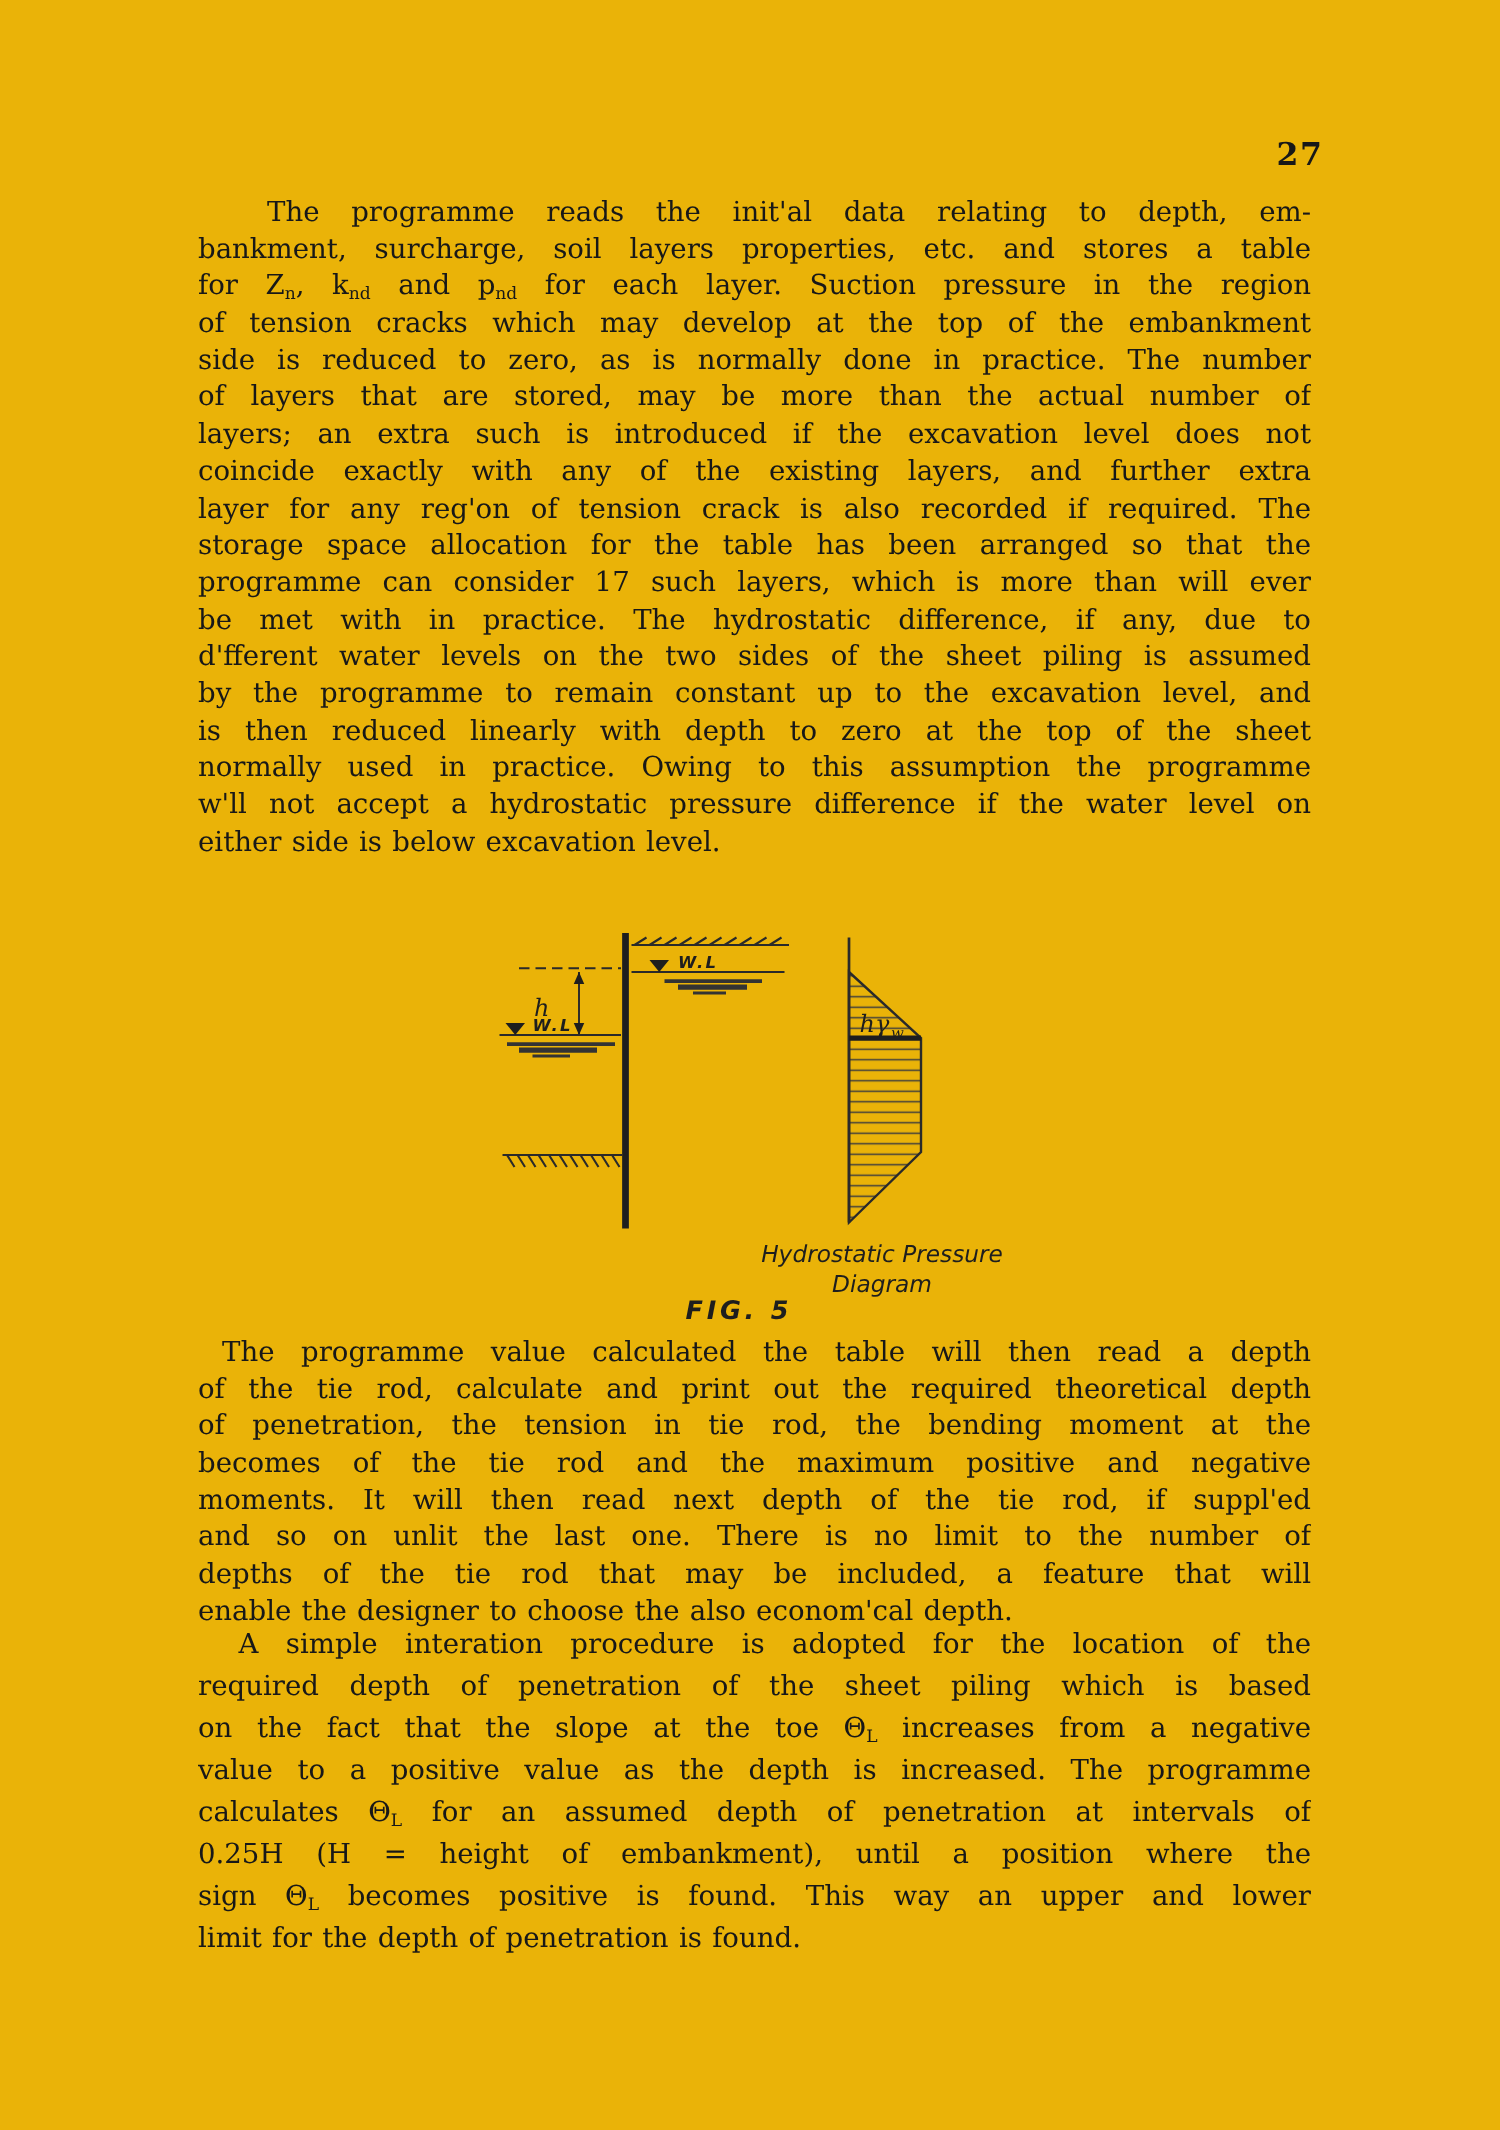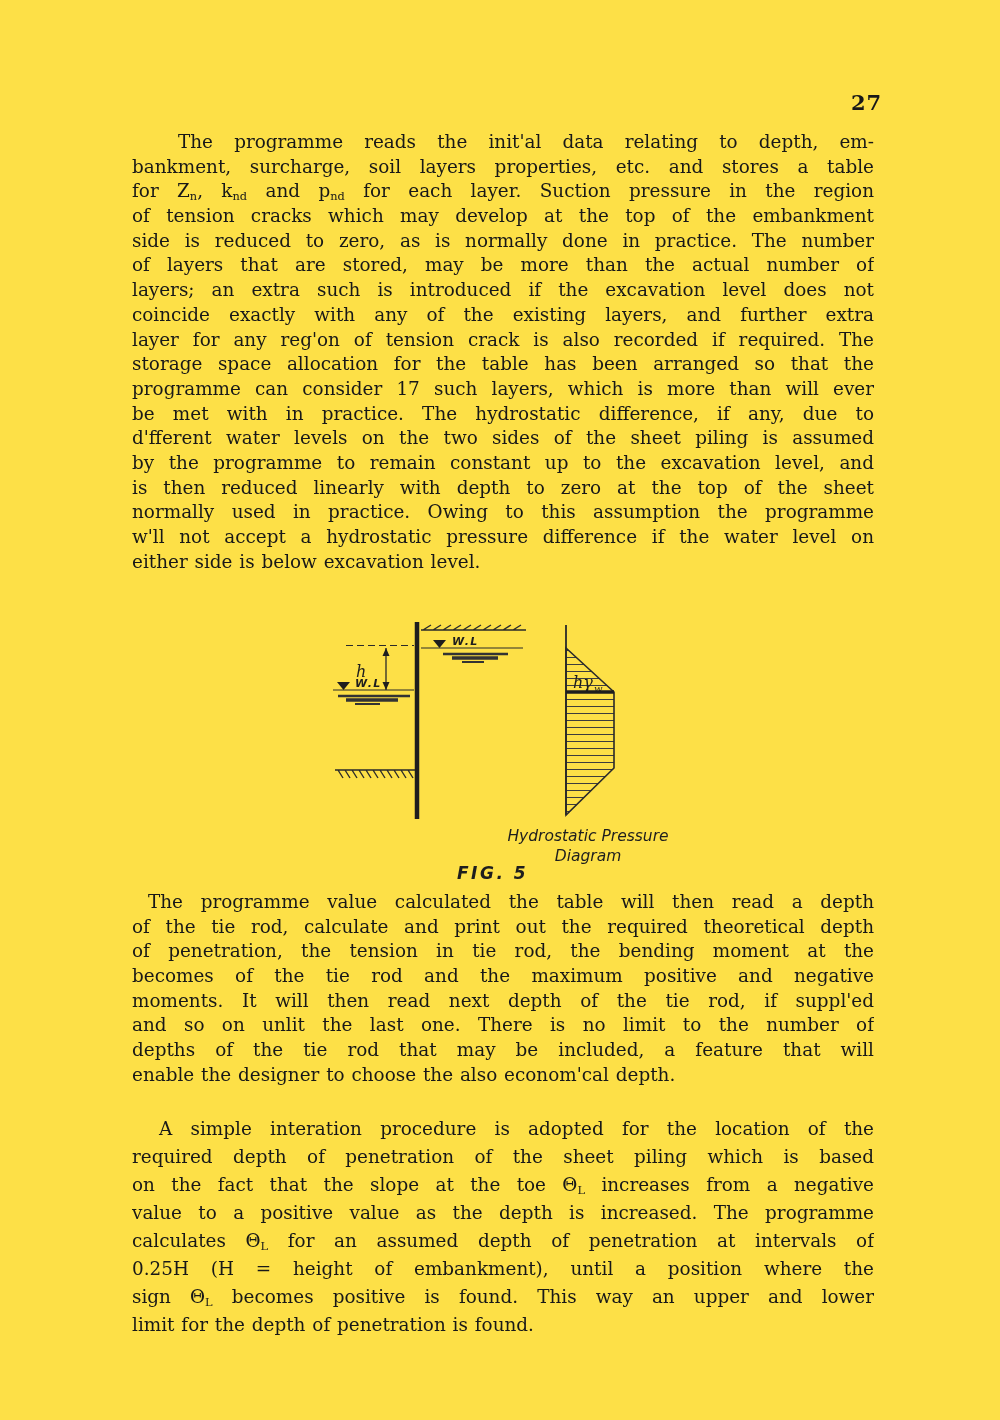--- a/index.html
+++ b/index.html
@@ -1,19 +1,19 @@
 <!DOCTYPE html>
 <html><head>
 <meta charset="utf-8">
 <style>
   html,body { margin:0; padding:0; background:#e8e8e6; }
   .page {
     position:relative;
     width:1000px; height:1420px;
-    background:#fde047;
+    background:#eab308;
     margin:0 auto;
     font-family:"DejaVu Serif", serif;
     color:#181818;
     overflow:hidden;
   }
   .page-number {
     position:absolute; left:851px; top:90px;
     font-size:21px; font-weight:700; letter-spacing:1px;
   }
   .para {
@@ -27,21 +27,21 @@
     text-align:justify;
     height:var(--lh); line-height:var(--lh);
     overflow:hidden;
     word-spacing:1px;
   }
   .jline::after { content:""; display:inline-block; width:100%; height:0; }
   .para .jline:last-child { text-align:left; }
   .para .jline:last-child::after { content:none; }
   .p1 .jline:first-child { text-indent:46px; }
   .p2 .jline:first-child { text-indent:16px; }
-  .p3 .jline:first-child { text-indent:27px;margin-top:32px; }
+  .p3 .jline:first-child { text-indent:27px; }
   sub { font-size:0.62em; vertical-align:-0.28em; line-height:0; }
 
   .figure-wrap { position:absolute; left:0; top:612px; width:996px; height:272px; }
 
   .svg-hand { font-family:"DejaVu Sans", sans-serif; font-style:italic; fill:#1e1e1e; }
   .svg-hand.small { font-size:11px; letter-spacing:1.5px; font-weight:700; }
   .svg-hand.caption { font-size:15.5px; }
   .svg-hand.fig { font-size:17px; letter-spacing:2.5px; font-weight:700; }
   .svg-serif-italic { font-family:"DejaVu Serif", serif; font-style:italic; font-size:16px; fill:#1e1e1e; }
   .svg-serif-italic.small-sub { font-size:10px; }

